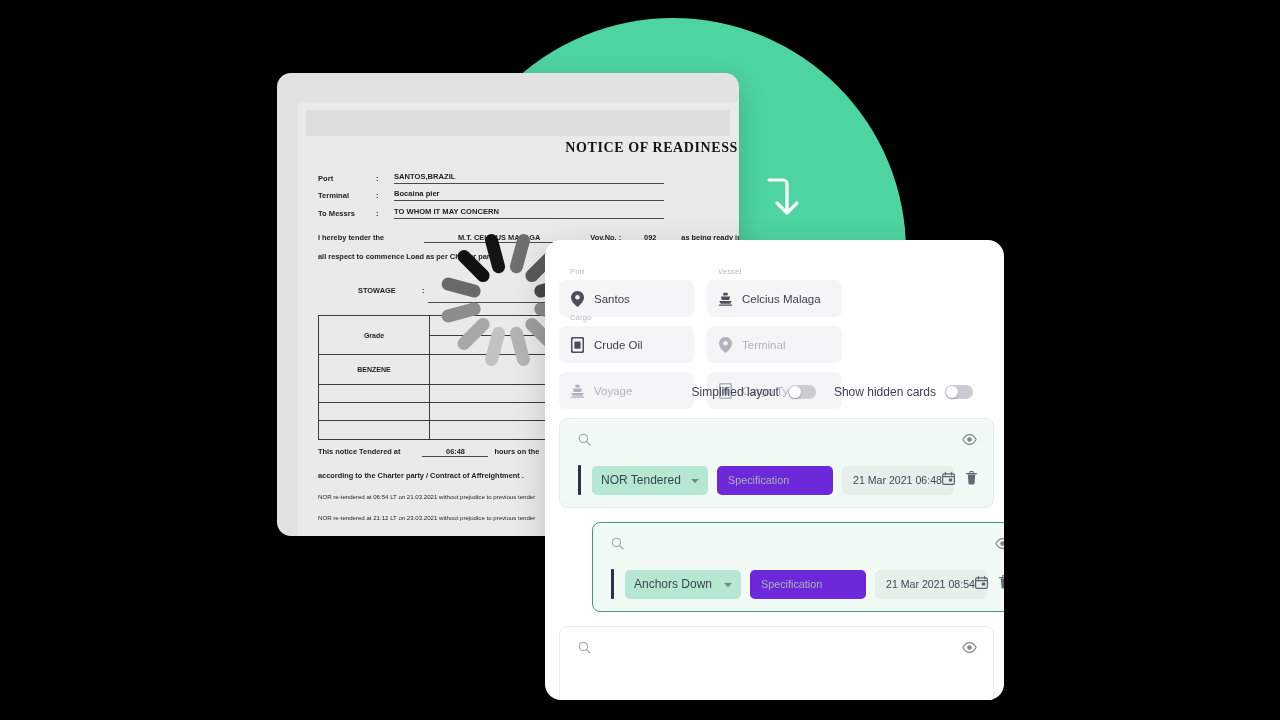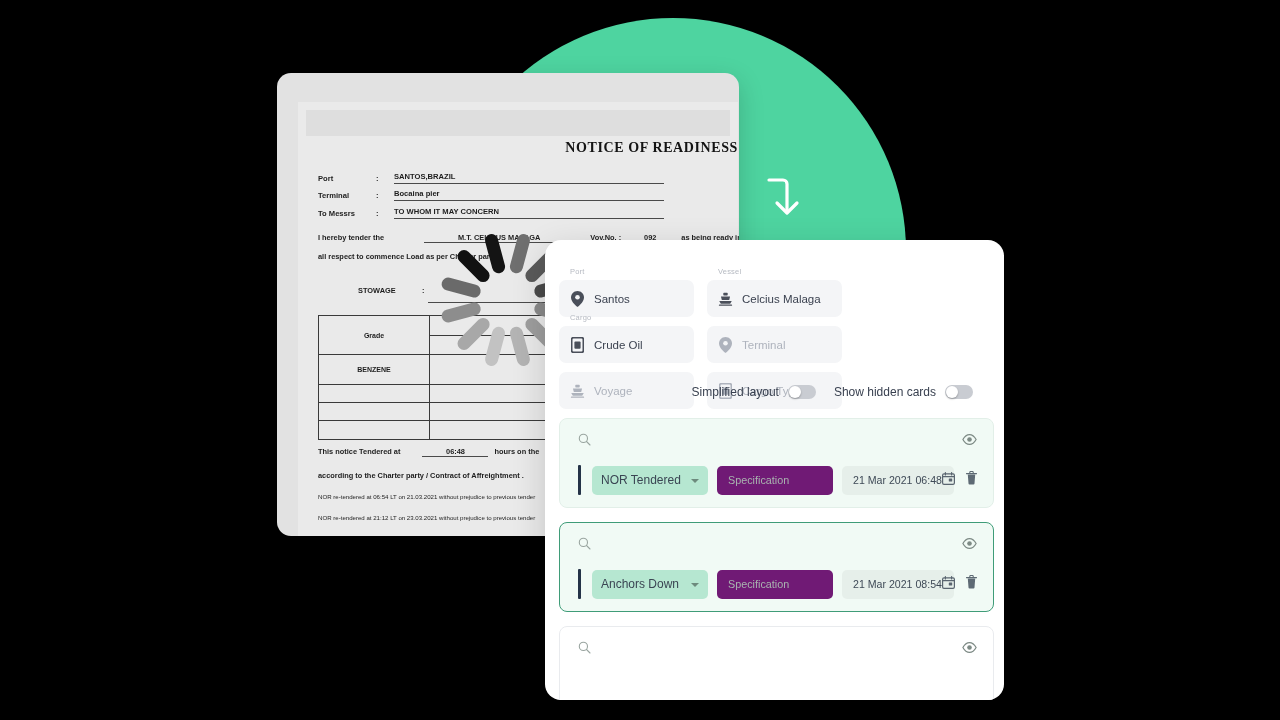--- a/index.html
+++ b/index.html
@@ -275,20 +275,21 @@
     width: 435px;
     height: 90px;
     border-radius: 8px;
     margin-bottom: 14px;
     box-sizing: border-box;
     background: #f1faf5;
     border: 1px solid #e2efe8;
   }
   .evt-card.selected {
     border: 1.5px solid #3f9c78;
+    margin-left: 33px;
   }
   .evt-card.plain {
     background: #ffffff;
     border: 1px solid #e9ebee;
   }
   .evt-head {
     position: absolute;
     left: 0; top: 0;
     width: 100%;
     height: 40px;
@@ -340,21 +341,21 @@
     right: 9px;
     top: 13px;
     width: 0; height: 0;
     border-left: 4px solid transparent;
     border-right: 4px solid transparent;
     border-top: 4px solid #6d8a7d;
   }
   .evt-spec {
     width: 116px;
     height: 29px;
-    background: #701a75;
+    background: #6d28d9;
     border-radius: 5px;
     display: flex;
     align-items: center;
     padding: 0 11px;
     box-sizing: border-box;
     margin-left: 9px;
   }
   .evt-spec span {
     font-size: 10.8px;
     color: #a9b4b0;

